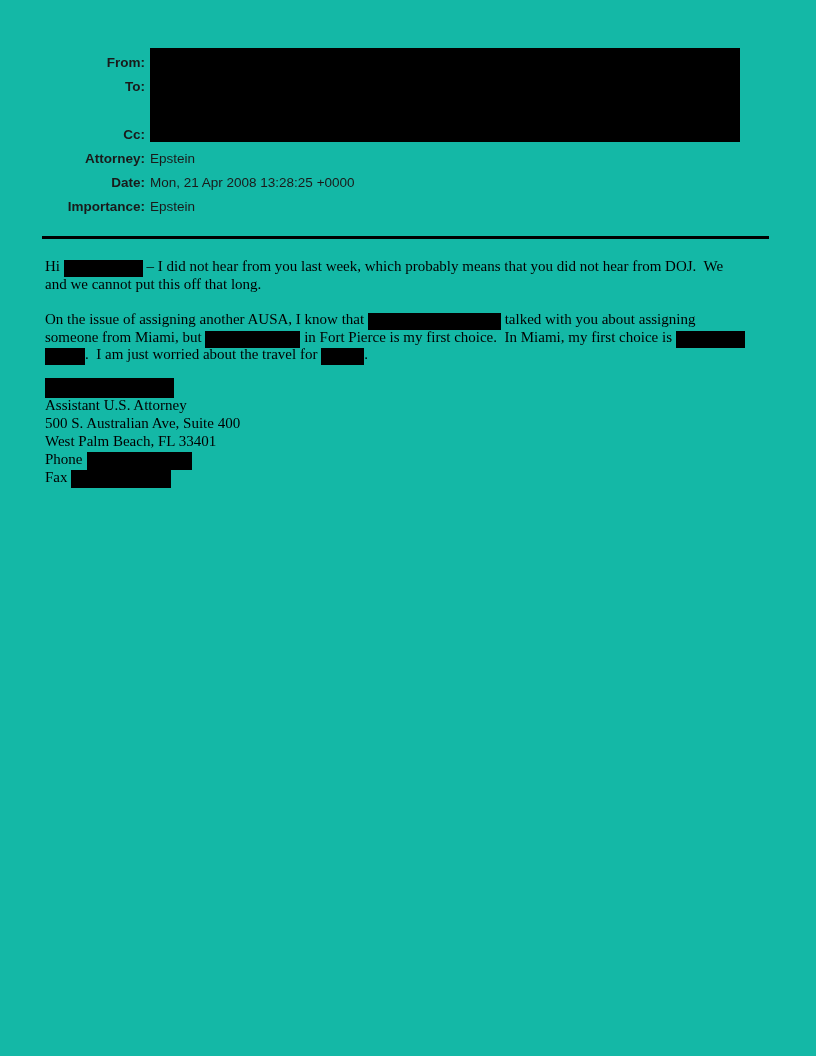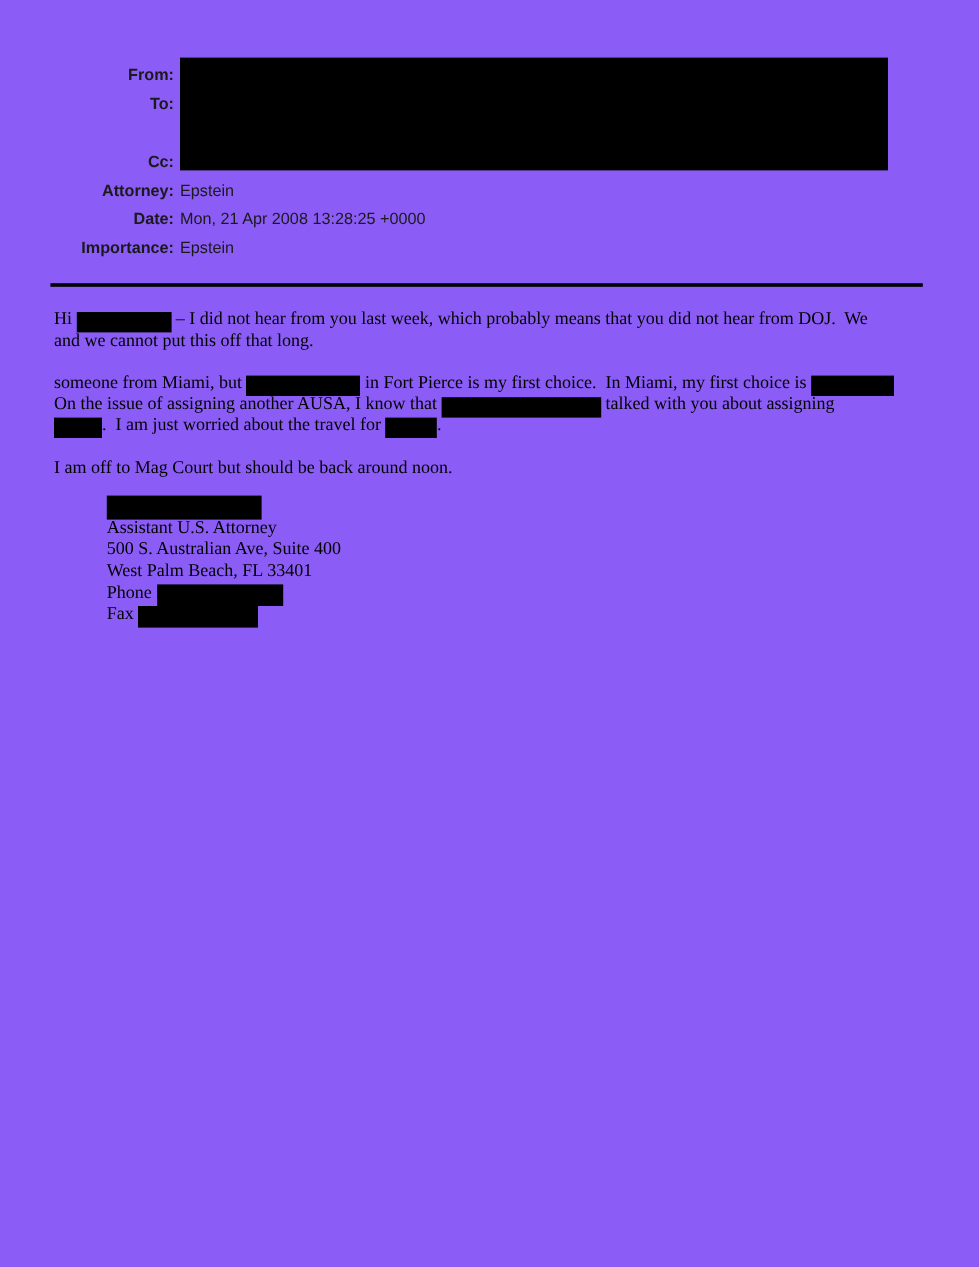--- a/index.html
+++ b/index.html
@@ -1,21 +1,21 @@
 <!DOCTYPE html>
 <html><head>
 <meta charset="utf-8">
 <style>
   * { margin: 0; padding: 0; box-sizing: border-box; }
   html, body { background: #ffffff; }
   .page {
     position: relative;
     width: 816px;
     height: 1056px;
-    background: #8b5cf6;
+    background: #14b8a6;
     color: #000000;
     overflow: hidden;
   }
   
   .email-header {
     position: absolute;
     left: 40px;
     top: 50px;
     display: grid;
     grid-template-columns: 105px 1fr;
@@ -69,21 +69,21 @@
     font-size: 15px;
     color: #000000;
   }
   .para { margin-bottom: 18px; }
   .line {
     white-space: pre;
     line-height: 17.5px;
     height: 17.5px;
   }
   .signature .line { line-height: 18px; height: 18px; }
-  .signature { margin-top: -4px; margin-left: 44px; }
+  .signature { margin-top: -4px; }
   .redact {
     display: inline-block;
     background: #000000;
     height: 17px;
     vertical-align: text-bottom;
     margin-bottom: -3px;
   }
   .redact.overlap { margin-left: -7px; }
 </style>
 </head>
@@ -105,26 +105,23 @@
   </div>
 
   <hr class="rule">
 
   <div class="email-body">
       <div class="para">
         <div class="line"><span>Hi </span><span class="redact" style="width: 79px;"></span><span> – I did not hear from you last week, which probably means that you did not hear from DOJ.  We</span></div>
         <div class="line"><span>and we cannot put this off that long.</span></div>
       </div>
       <div class="para">
+        <div class="line"><span>On the issue of assigning another AUSA, I know that </span><span class="redact" style="width: 133px;"></span><span> talked with you about assigning</span></div>
         <div class="line"><span>someone from Miami, but </span><span class="redact" style="width: 95px;"></span><span> in Fort Pierce is my first choice.  In Miami, my first choice is </span><span class="redact" style="width: 69px;"></span></div>
-        <div class="line"><span>On the issue of assigning another AUSA, I know that </span><span class="redact" style="width: 133px;"></span><span> talked with you about assigning</span></div>
         <div class="line"><span class="redact" style="width: 40px;"></span><span>.  I am just worried about the travel for </span><span class="redact" style="width: 43px;"></span><span>.</span></div>
-      </div>
-      <div class="para">
-        <div class="line"><span>I am off to Mag Court but should be back around noon.</span></div>
       </div>
       <div class="para signature">
         <div class="line"><span class="redact" style="width: 129px; height: 20px;"></span></div>
         <div class="line"><span>Assistant U.S. Attorney</span></div>
         <div class="line"><span>500 S. Australian Ave, Suite 400</span></div>
         <div class="line"><span>West Palm Beach, FL 33401</span></div>
         <div class="line"><span>Phone 5</span><span class="redact overlap" style="width: 105px; height: 18px;"></span></div>
         <div class="line"><span>Fax </span><span class="redact" style="width: 100px; height: 18px;"></span></div>
       </div>
     </div>

